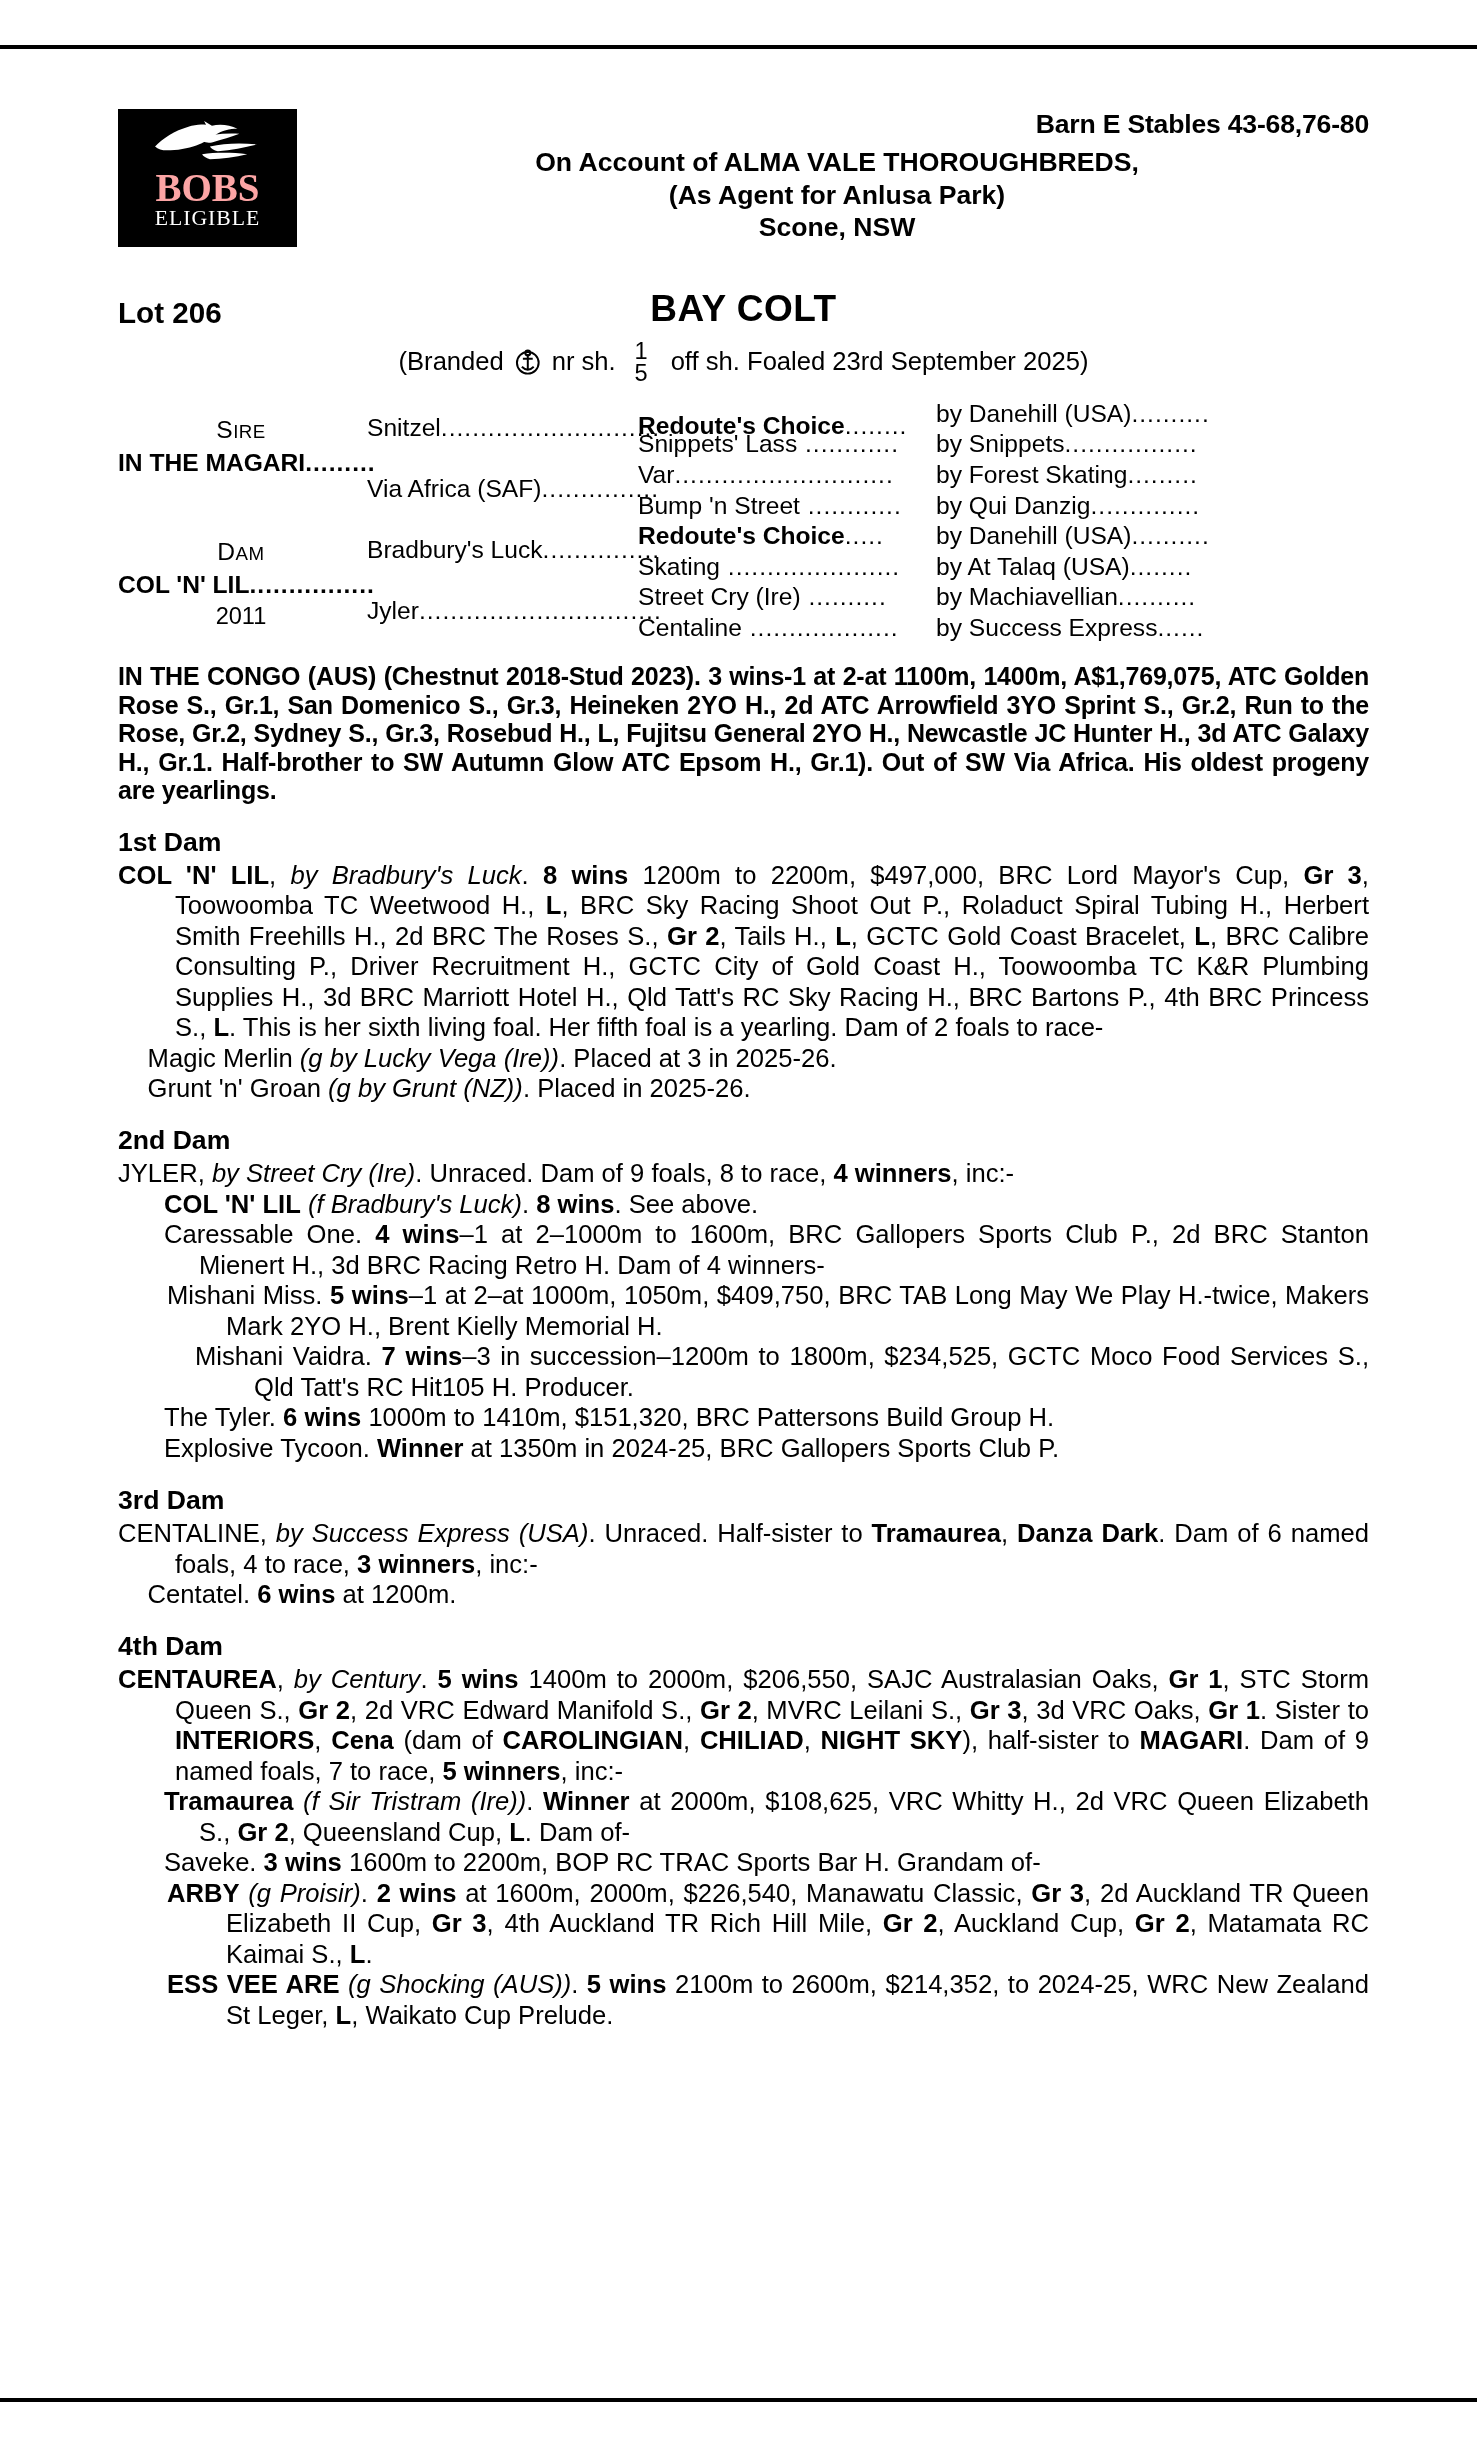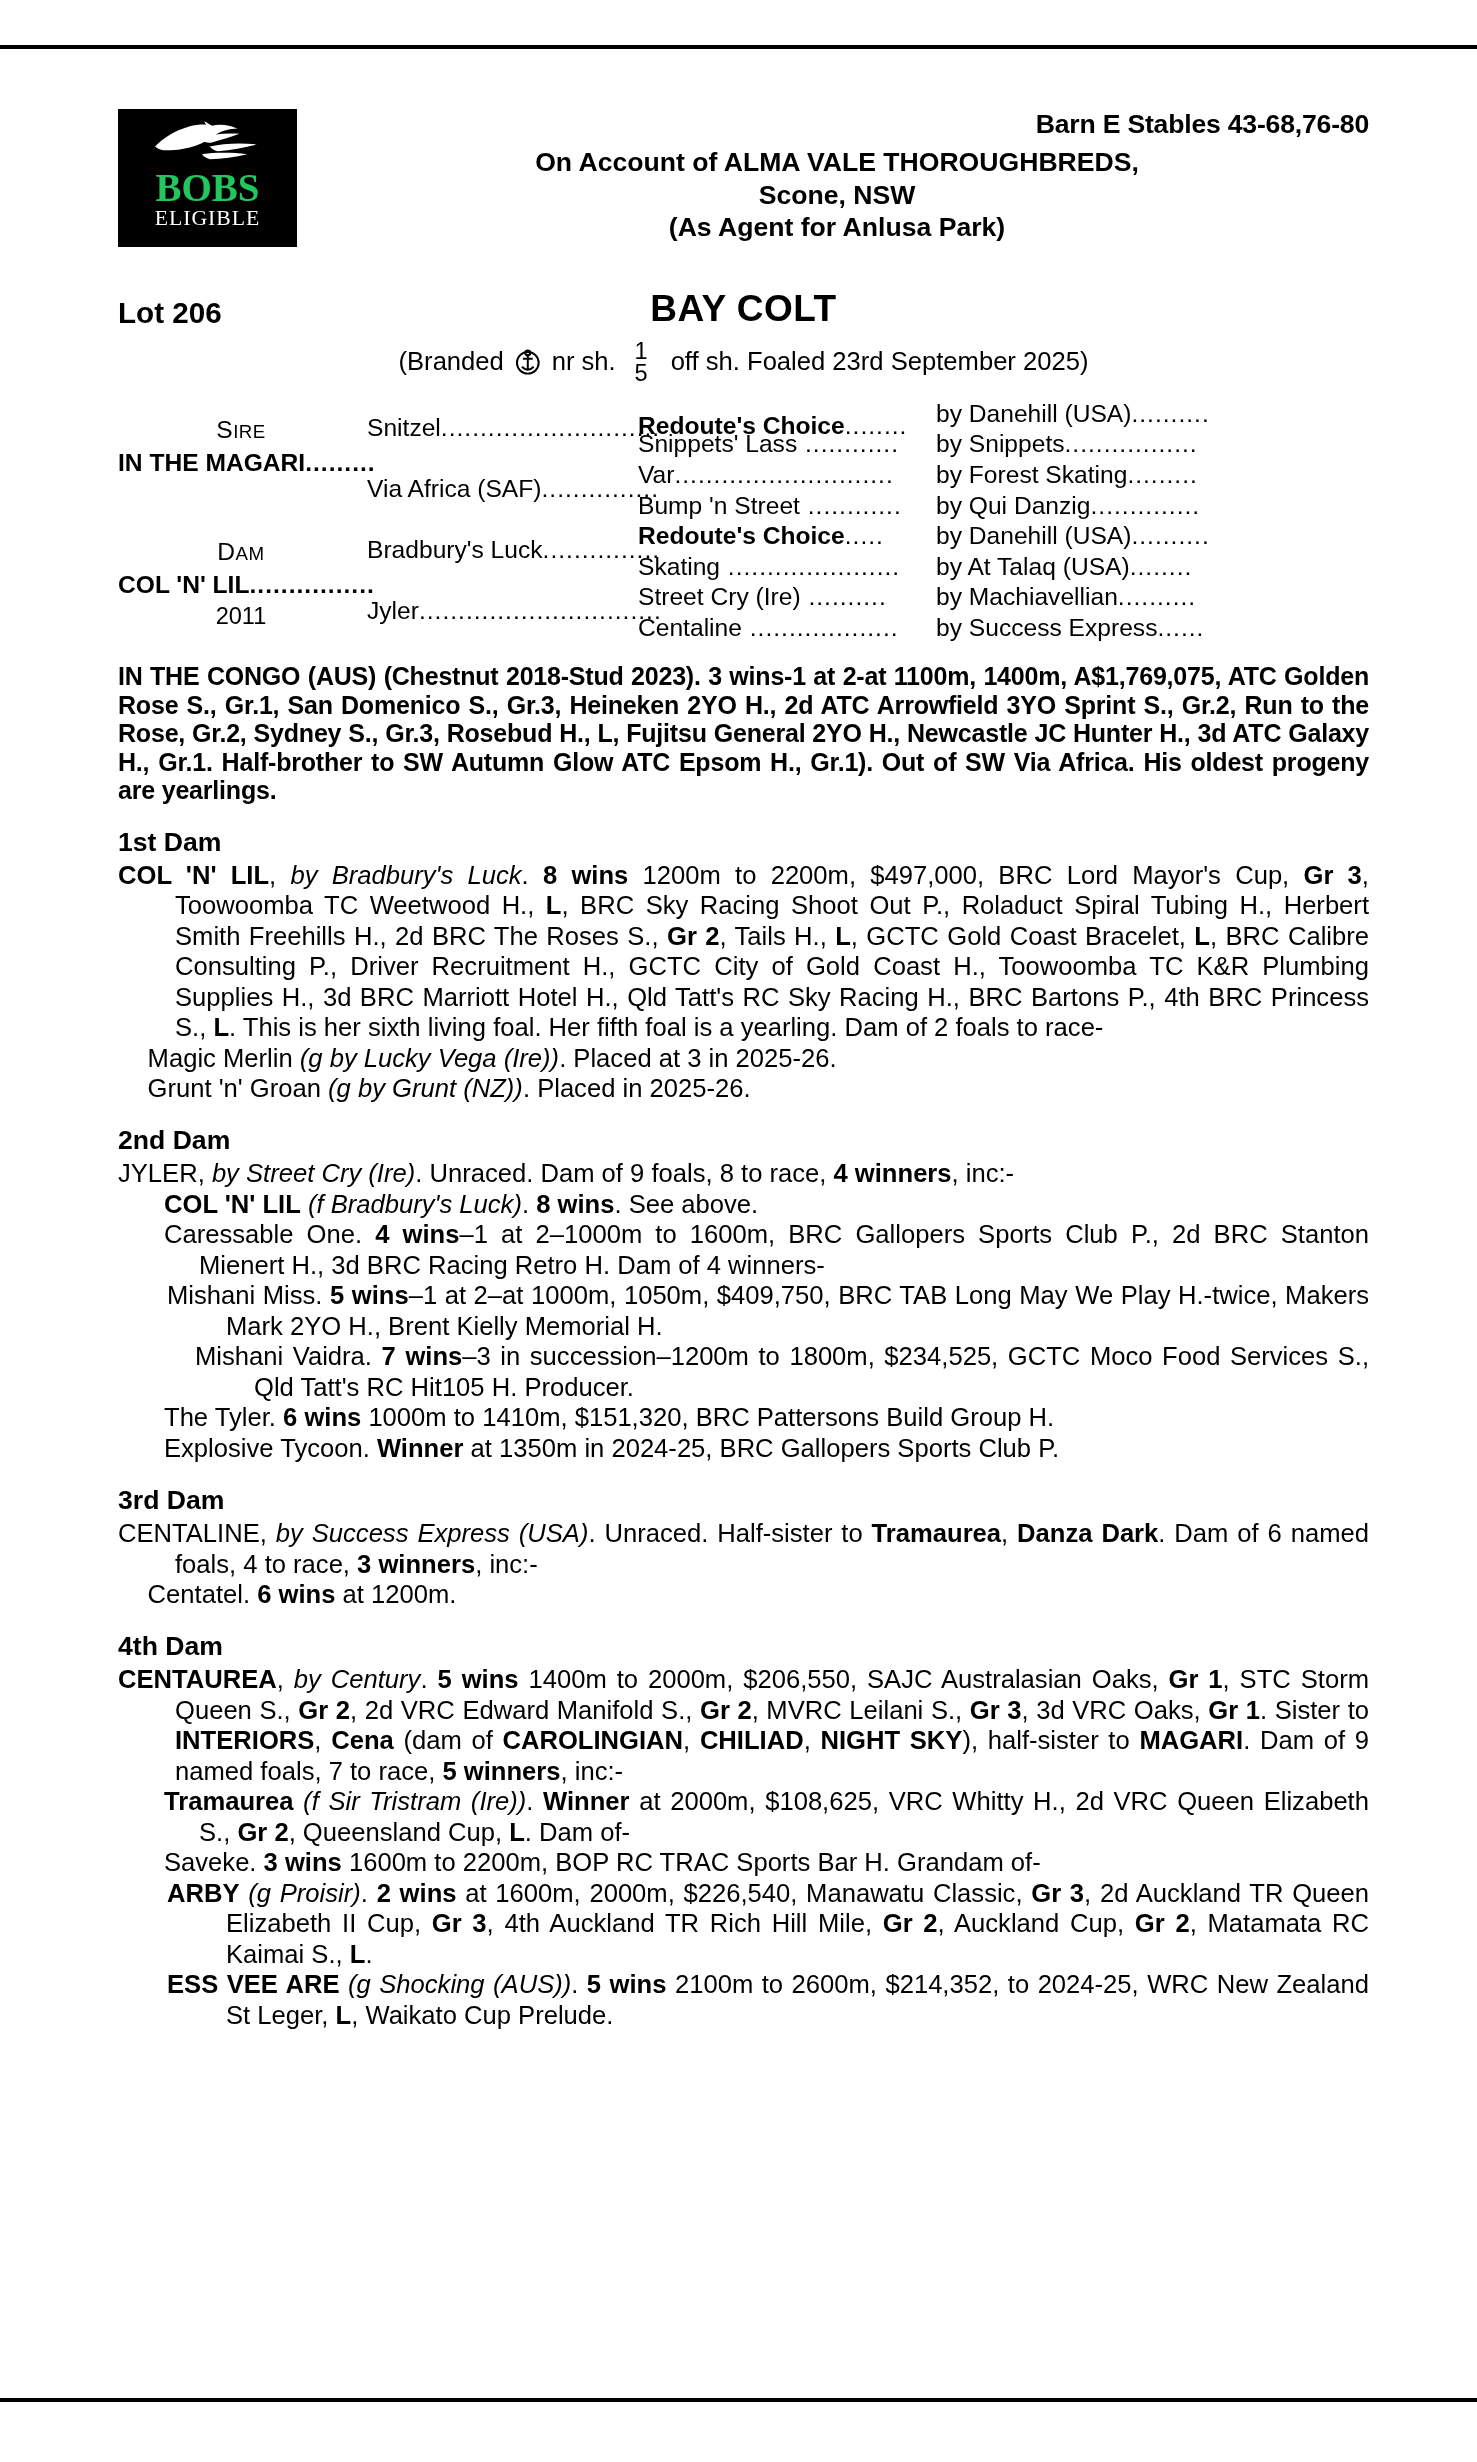--- a/index.html
+++ b/index.html
@@ -70,21 +70,21 @@
     height: 51px;
     margin: 2px auto 0 auto;
     display: block;
   }
   .bobs-word {
     font-family: "Liberation Serif", serif;
     font-weight: bold;
     font-size: 39px;
     line-height: 39px;
     letter-spacing: 0px;
-    color: #22c55e;
+    color: #fca5a5;
   }
   .bobs-sub {
     font-family: "Liberation Serif", serif;
     font-size: 21.7px;
     line-height: 23.6px;
     letter-spacing: 1px;
     color: #fff;
   }
 
   .barn-line {
@@ -272,22 +272,22 @@
           <path fill="#ffffff" d="M54 38 C68 36 84 36 100 38 C88 41 74 43 62 43 C58 42 55 40 54 38 Z"></path>
         </svg>
         <div class="bobs-word">BOBS</div>
         <div class="bobs-sub">ELIGIBLE</div>
       </div>
 
       <div class="barn-line">Barn E Stables 43-68,76-80</div>
 
       <div class="vendor-block">
         <span class="vline">On Account of ALMA VALE THOROUGHBREDS,</span>
+        <span class="vline">(As Agent for Anlusa Park)</span>
         <span class="vline">Scone, NSW</span>
-        <span class="vline">(As Agent for Anlusa Park)</span>
       </div>
     </div>
 
     <div class="lot-row">
       <div class="lot-number">Lot 206</div>
       <div class="lot-title">BAY COLT</div>
     </div>
 
     <div class="brand-row">
       <span>(Branded</span>

